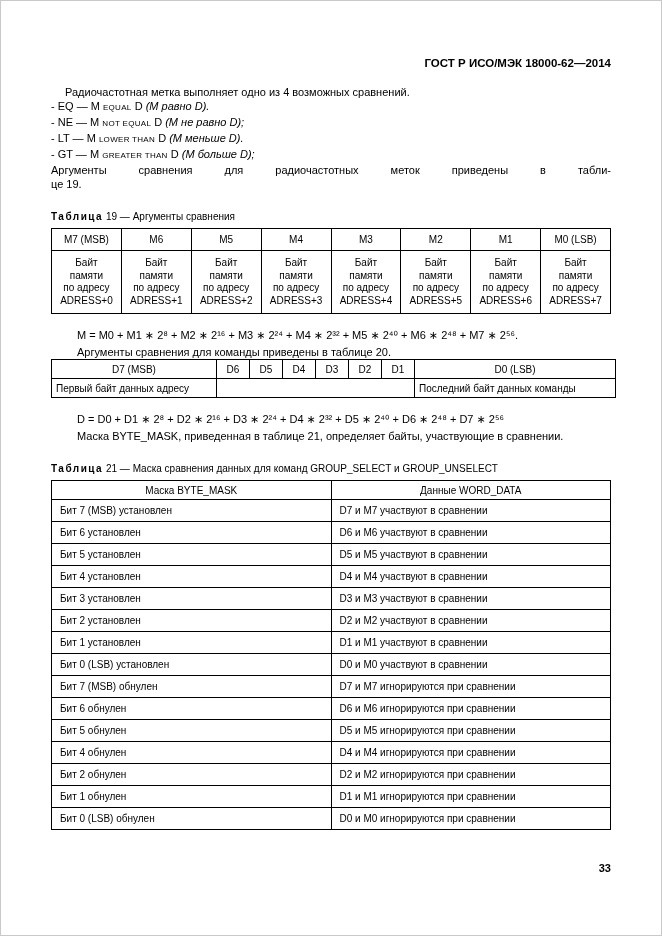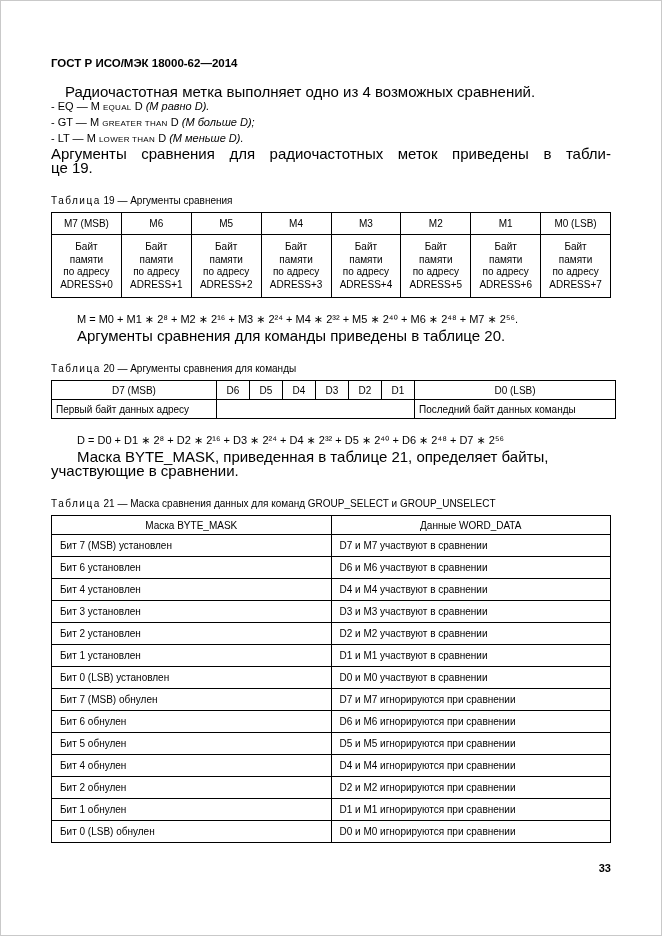--- a/index.html
+++ b/index.html
@@ -10,34 +10,34 @@
     background: #ffffff;
     color: #000;
     font-family: "Liberation Sans", sans-serif;
     box-sizing: border-box;
     border: 1px solid #c9c9c9;
     overflow: hidden;
   }
   .content { margin: 0 50px; }
   .doc-header {
     padding-top: 56px;
-    text-align: left;
+    text-align: right;
     font-weight: bold;
     font-size: 11.5px;
   }
-  .para { font-size: 15px; line-height: 14px; margin: 0; }
+  .para { font-size: 11px; line-height: 14px; margin: 0; }
   .lead { margin-top: 16px; text-indent: 14px; }
   .bullet { font-size: 11px; line-height: 14px; }
   .sc { text-transform: uppercase; font-size: 8px; letter-spacing: 0.3px; }
   .it { font-style: italic; }
   .just { text-align: justify; text-align-last: justify; }
   .indent2 { text-indent: 26px; }
   .formula { font-size: 11px; line-height: 14px; margin: 14px 0 3px 0; text-indent: 26px; }
   .caption { font-size: 10px; line-height: 12px; margin: 20px 0 5px 0; }
-  .cap-word { letter-spacing: 1.5px; }
+  .cap-word { letter-spacing: 1.5px; font-weight: bold; }
   table {
     width: 100%;
     border-collapse: collapse;
     table-layout: fixed;
     font-size: 10px;
   }
   th, td {
     border: 1px solid #000;
     font-weight: normal;
     padding: 1px 2px;
@@ -72,24 +72,27 @@
 
     <div class="doc-header">ГОСТ Р ИСО/МЭК 18000-62—2014</div>
 
     <p class="para lead">Радиочастотная метка выполняет одно из 4 возможных сравнений.</p>
 
     <div>
       <div class="bullet">
         <span>- EQ — M </span><span class="sc">equal</span><span> D </span><span class="it">(М равно D).</span>
       </div>
       <div class="bullet">
+        <span>- NE — M </span><span class="sc">not equal</span><span> D </span><span class="it">(М не равно D);</span>
+      </div>
+      <div class="bullet">
+        <span>- LT — M </span><span class="sc">lower than</span><span> D </span><span class="it">(М меньше D).</span>
+      </div>
+      <div class="bullet">
         <span>- GT — M </span><span class="sc">greater than</span><span> D </span><span class="it">(М больше D);</span>
-      </div>
-      <div class="bullet">
-        <span>- LT — M </span><span class="sc">lower than</span><span> D </span><span class="it">(М меньше D).</span>
       </div>
     </div>
 
     <div class="para just">Аргументы сравнения для радиочастотных меток приведены в табли-</div>
     <div class="para">це 19.</div>
 
     <div class="caption"><span class="cap-word">Таблица</span><span> 19 — Аргументы сравнения</span></div>
 
     <table class="t19">
       <thead>
@@ -138,21 +141,20 @@
 памяти
 по адресу
 ADRESS+7</td>
           </tr>
       </tbody>
     </table>
 
     <p class="formula">M = M0 + M1 ∗ 2⁸ + M2 ∗ 2¹⁶ + M3 ∗ 2²⁴ + M4 ∗ 2³² + M5 ∗ 2⁴⁰ + M6 ∗ 2⁴⁸ + M7 ∗ 2⁵⁶.</p>
     <p class="para indent2">Аргументы сравнения для команды приведены в таблице 20.</p>
 
-    <div class="caption"><span class="cap-word">Таблица</span><span> 20 — Аргументы сравнения для команды</span></div>
 
     <table class="t20">
       <colgroup>
         <col class="cw1">
           <col class="cn">
           <col class="cn">
           <col class="cn">
           <col class="cn">
           <col class="cn">
           <col class="cn">
@@ -198,20 +200,24 @@
       <tbody>
           <tr>
             <td>Бит 7 (MSB) установлен</td>
             <td>D7 и M7 участвуют в сравнении</td>
           </tr>
           <tr>
             <td>Бит 6 установлен</td>
             <td>D6 и M6 участвуют в сравнении</td>
           </tr>
           <tr>
+            <td>Бит 5 установлен</td>
+            <td>D5 и M5 участвуют в сравнении</td>
+          </tr>
+          <tr>
             <td>Бит 4 установлен</td>
             <td>D4 и M4 участвуют в сравнении</td>
           </tr>
           <tr>
             <td>Бит 3 установлен</td>
             <td>D3 и M3 участвуют в сравнении</td>
           </tr>
           <tr>
             <td>Бит 2 установлен</td>
             <td>D2 и M2 участвуют в сравнении</td>

